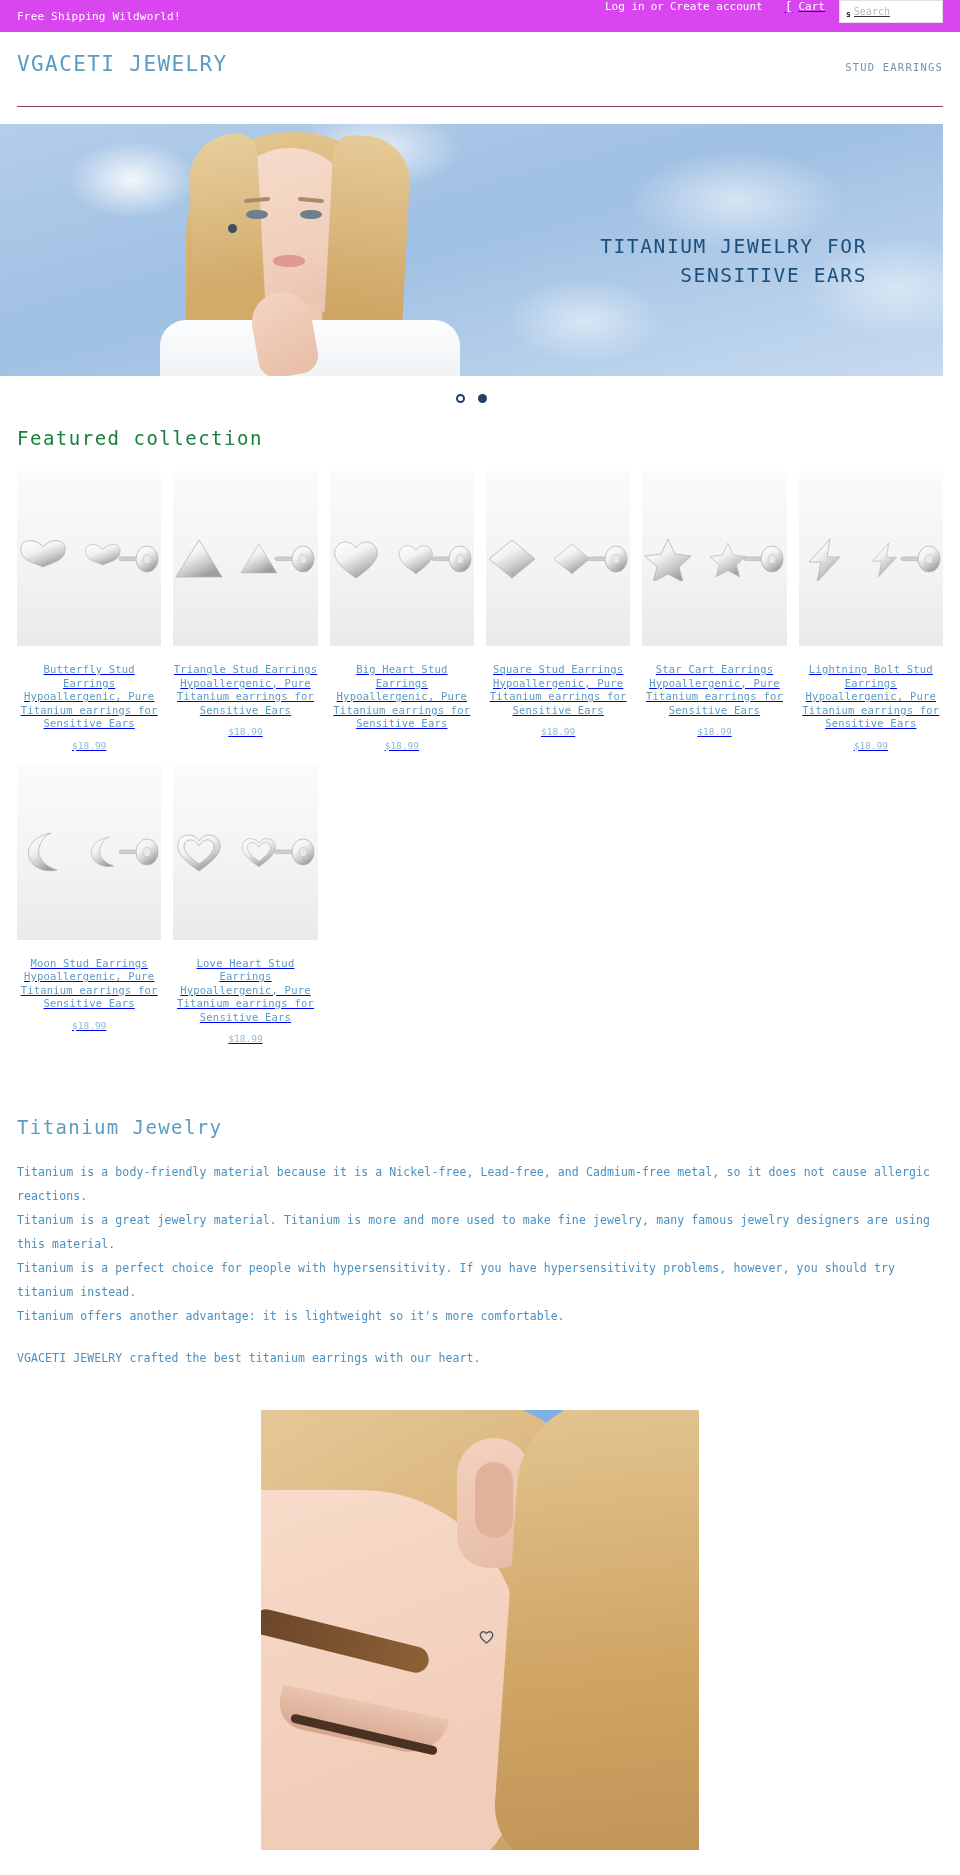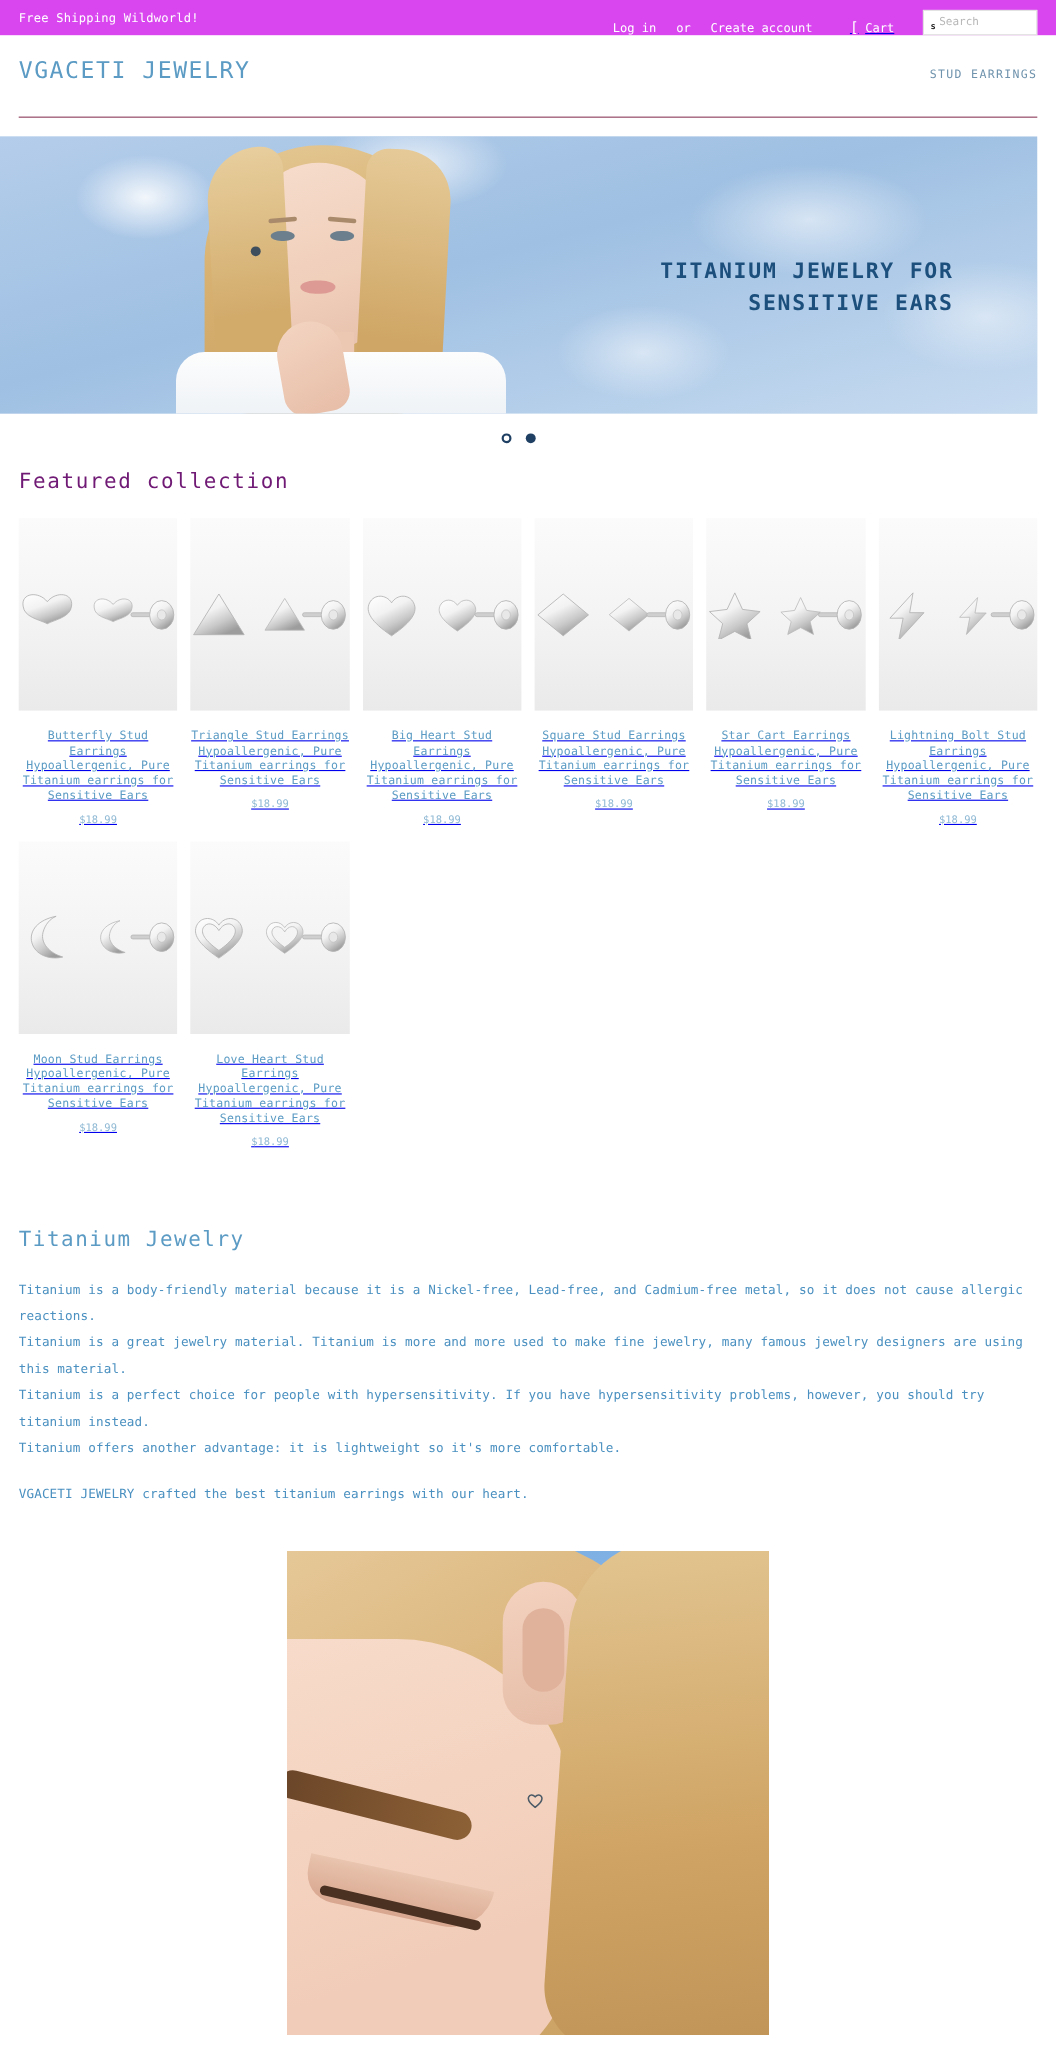--- a/index.html
+++ b/index.html
@@ -22,22 +22,22 @@
   }
   .topbar-msg {
     color: #ffffff;
     font-size: 11px;
     letter-spacing: .2px;
     white-space: nowrap;
   }
   .topbar-right {
     margin-left: auto;
     display: flex;
-    align-items: flex-end;
-    gap: 12px;
+    align-items: flex-start;
+    gap: 0;
     height: 100%;
   }
   .topbar-link {
     color: #ffffff;
     font-size: 11px;
     text-decoration: none;
     white-space: nowrap;
   }
   .topbar-sep { color: #ffffff; font-size: 11px; padding: 0 6px; }
   .cart-wrap {
@@ -56,21 +56,21 @@
     display: flex; align-items: center;
     padding: 0 6px;
   }
   .search-icon-g {
     font-size: 8px; color: #222; font-weight: bold;
     align-self: flex-end; margin-bottom: 3px; margin-right: 3px;
   }
   .search-input {
     border: 0; outline: 0; width: 100%;
     font-family: "DejaVu Sans Mono", "Liberation Mono", monospace;
-    font-size: 10px; color: #333; background: transparent;
+    font-size: 10px; color: #333; background: transparent; text-decoration: underline;
   }
   .search-input::placeholder { color: #b7b7b7; }
 
   
   .site-header {
     padding: 20px 17px 0 17px;
     display: flex; align-items: baseline;
     height: 60px;
   }
   .logo {
@@ -83,21 +83,21 @@
   .nav-item {
     font-size: 10.5px; color: #6f93ad;
     letter-spacing: 1.2px; text-decoration: none;
   }
   .header-rule {
     height: 1px; background: #8a3a58;
     margin: 14px 17px 0 17px;
   }
 
   
-  .hero-wrap { padding: 17px 17px 0 0; font-weight: bold; }
+  .hero-wrap { padding: 17px 17px 0 0; }
   .hero {
     position: relative;
     height: 252px;
     overflow: hidden;
     background: linear-gradient(150deg,#bcd4ee 0%, #a9c6e6 35%, #cfe0f2 60%, #b9d1ea 100%);
   }
   .hero-sky {
     position: absolute; inset: 0;
     background:
       radial-gradient(ellipse 90px 55px at 14% 22%, rgba(255,255,255,.85), rgba(255,255,255,0) 70%),
@@ -179,21 +179,21 @@
   .dots {
     display: flex; justify-content: center; align-items: center;
     gap: 13px; padding: 18px 0 10px 0;
   }
   .dot { width: 9px; height: 9px; border-radius: 50%; }
   .dot-hollow { border: 2px solid #1f3f63; background: transparent; }
   .dot-solid  { background: #1f3f63; }
 
   
   .section-title {
-    font-size: 19px; color: #701a75; letter-spacing: 1.5px;
+    font-size: 19px; color: #15803d; letter-spacing: 1.5px;
     padding: 14px 17px 0 17px; font-weight: 400;
   }
   .grid {
     display: grid;
     grid-template-columns: repeat(6, 1fr);
     gap: 0 12px;
     padding: 22px 17px 0 17px;
   }
   .card { padding-bottom: 14px; }
   .card-img {

